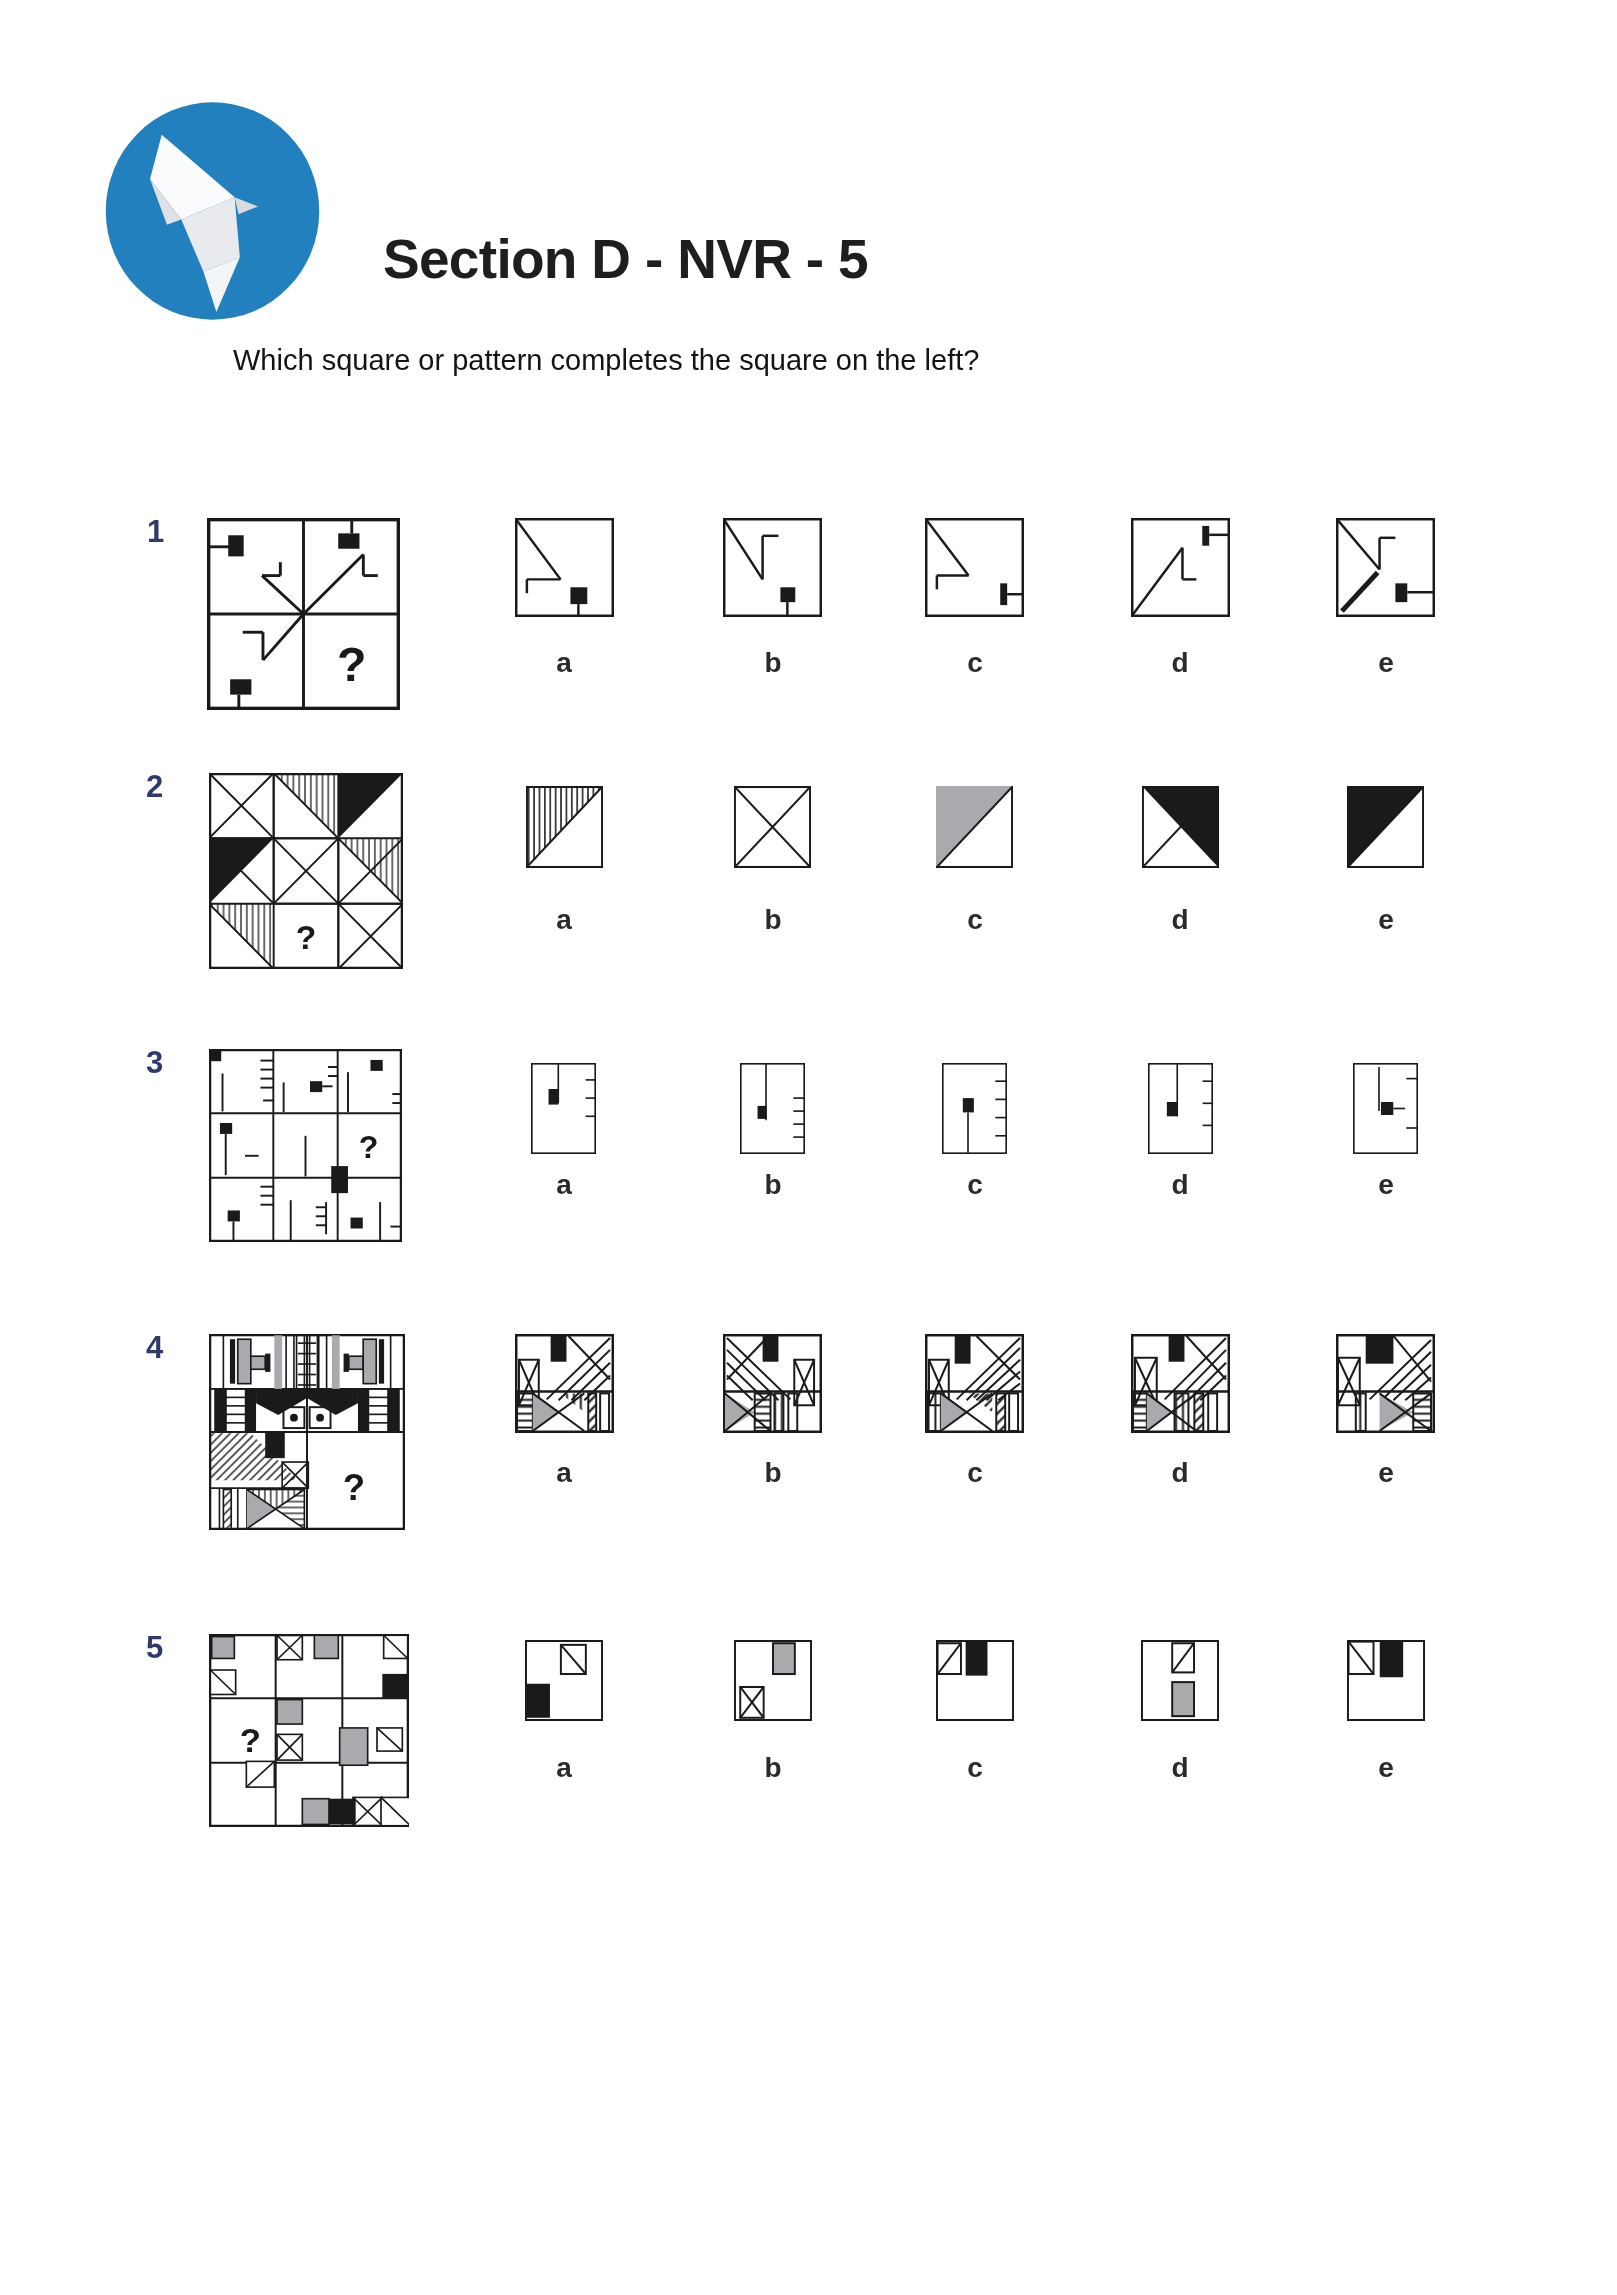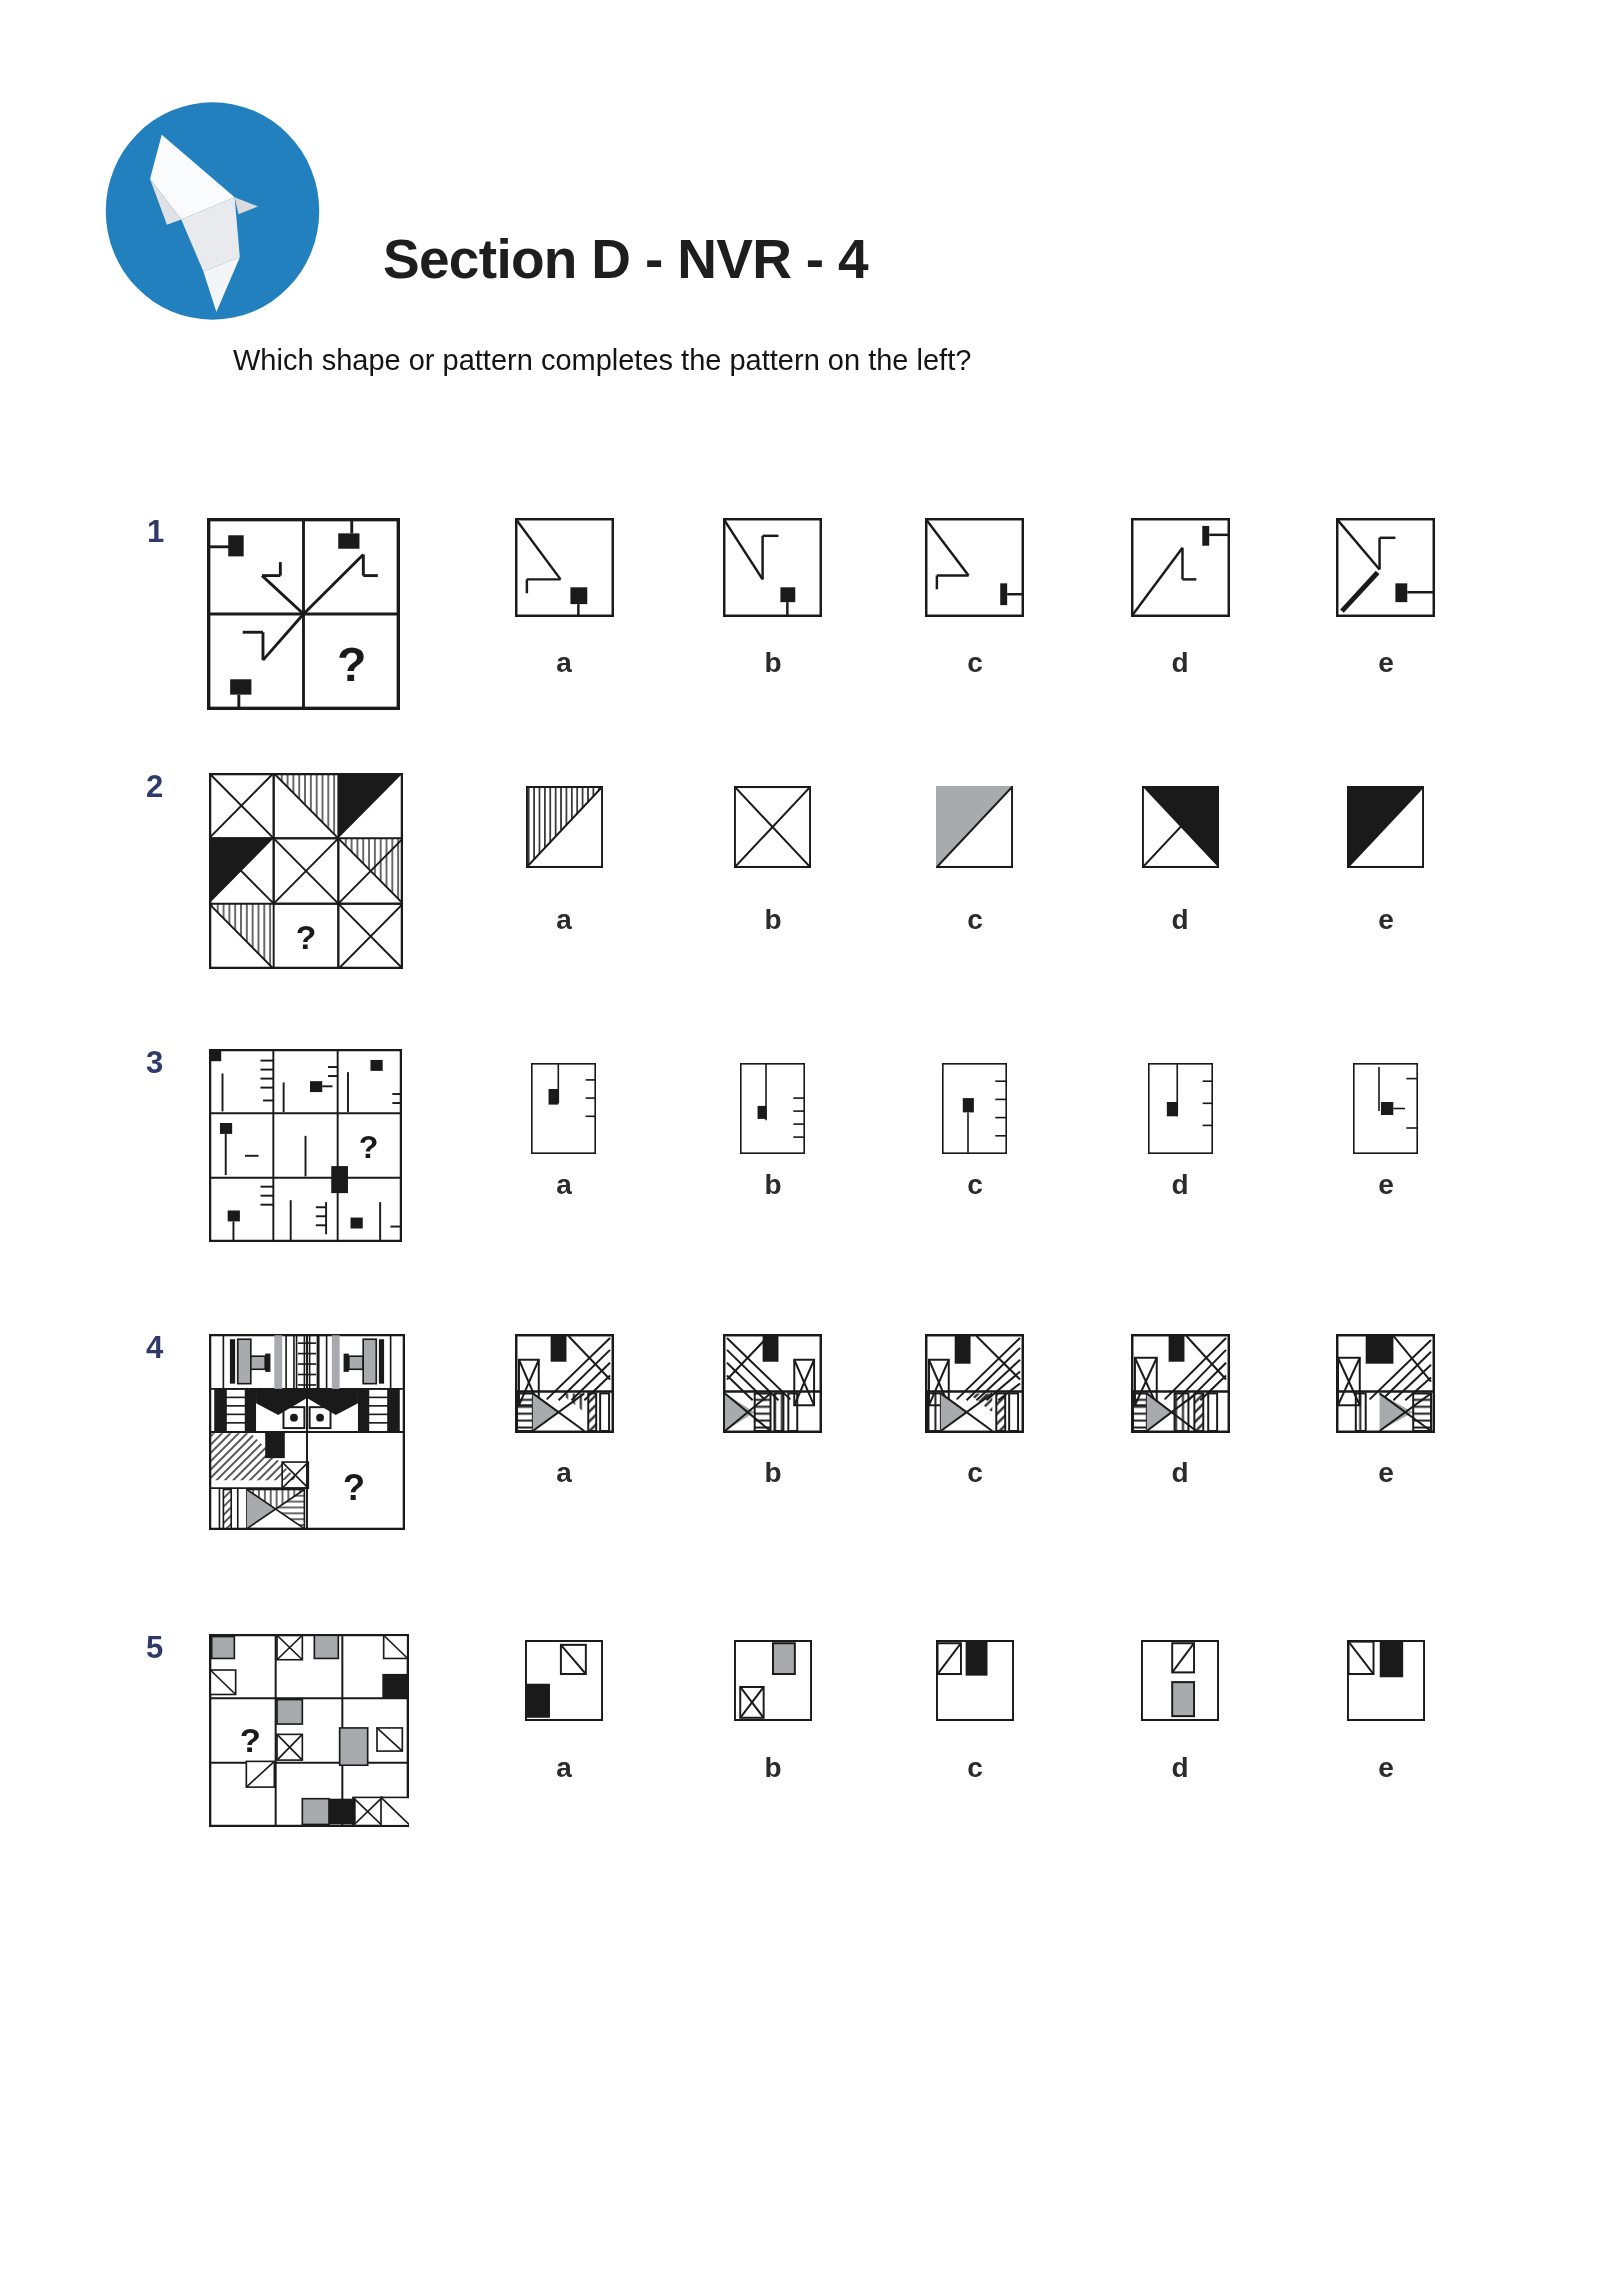--- a/index.html
+++ b/index.html
@@ -33,22 +33,22 @@
     <ellipse cx="166" cy="169" rx="164" ry="167" fill="#2180bd"></ellipse>
     <g>
       <polygon points="88,52 200,148 118,182 70,120" fill="#fafbfc"></polygon>
       <polygon points="118,182 200,148 208,240 152,262" fill="#e9eaee"></polygon>
       <polygon points="152,262 208,240 172,324" fill="#f4f5f7"></polygon>
       <polygon points="200,148 236,162 206,174" fill="#d9dbdf"></polygon>
       <polygon points="70,120 118,182 96,190" fill="#dfe1e5"></polygon>
     </g>
   </svg>
 </div>
-<div class="abs" id="title">Section D - NVR - 4</div>
-<div class="abs" id="prompt">Which shape or pattern completes the pattern on the left?</div>
+<div class="abs" id="title">Section D - NVR - 5</div>
+<div class="abs" id="prompt">Which square or pattern completes the square on the left?</div>
 
 <div id="rows">
     <div class="abs" style="left: 0px; top: 0px;">
       <div class="abs qnum" style="left: 147px; top: 516px;">1</div>
       <div class="abs fig" style="left: 207px; top: 518px;">
         <svg width="193" height="192" viewBox="0 0 200 200" preserveAspectRatio="none">
           <defs>
             <pattern id="fg0v" width="9" height="9" patternUnits="userSpaceOnUse">
               <path d="M4.5,0 V9" stroke="#1a1a1a" stroke-width="2"></path>
             </pattern>

